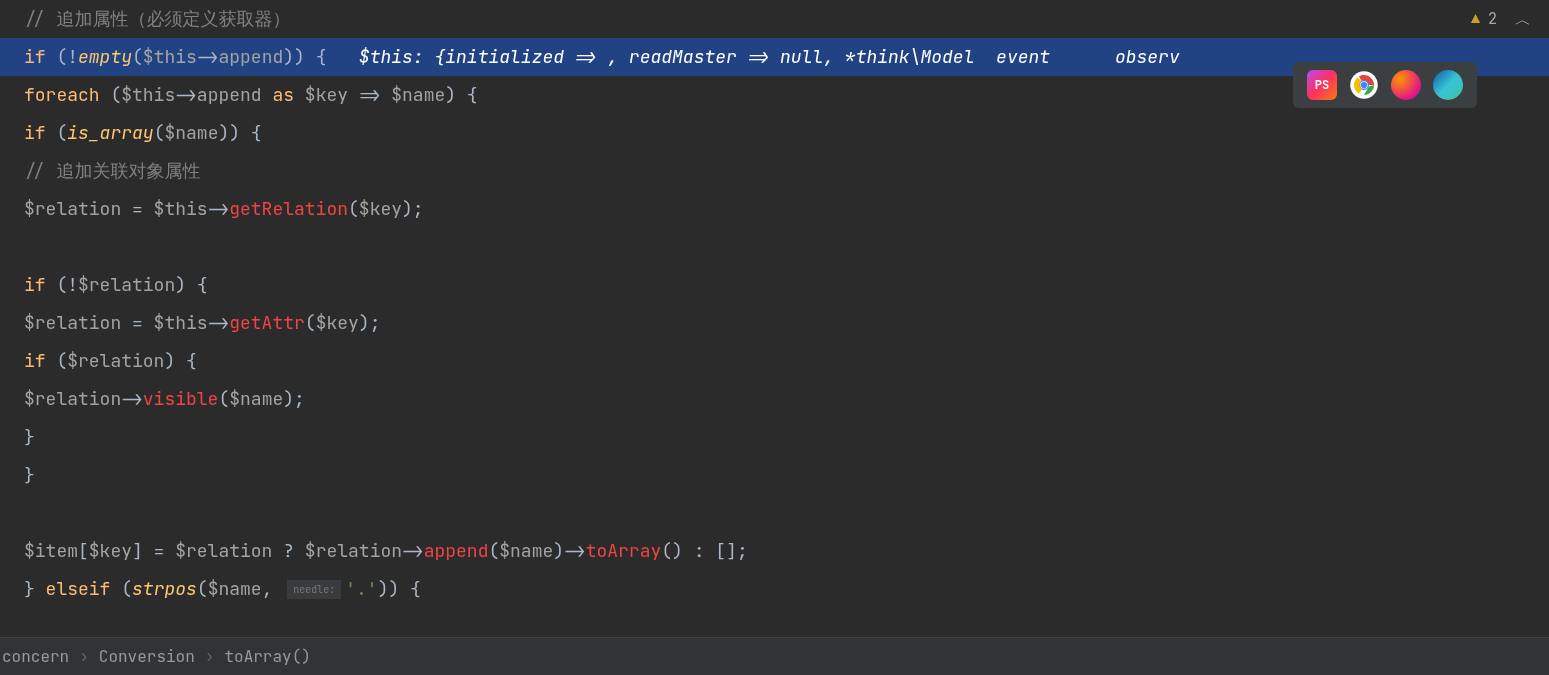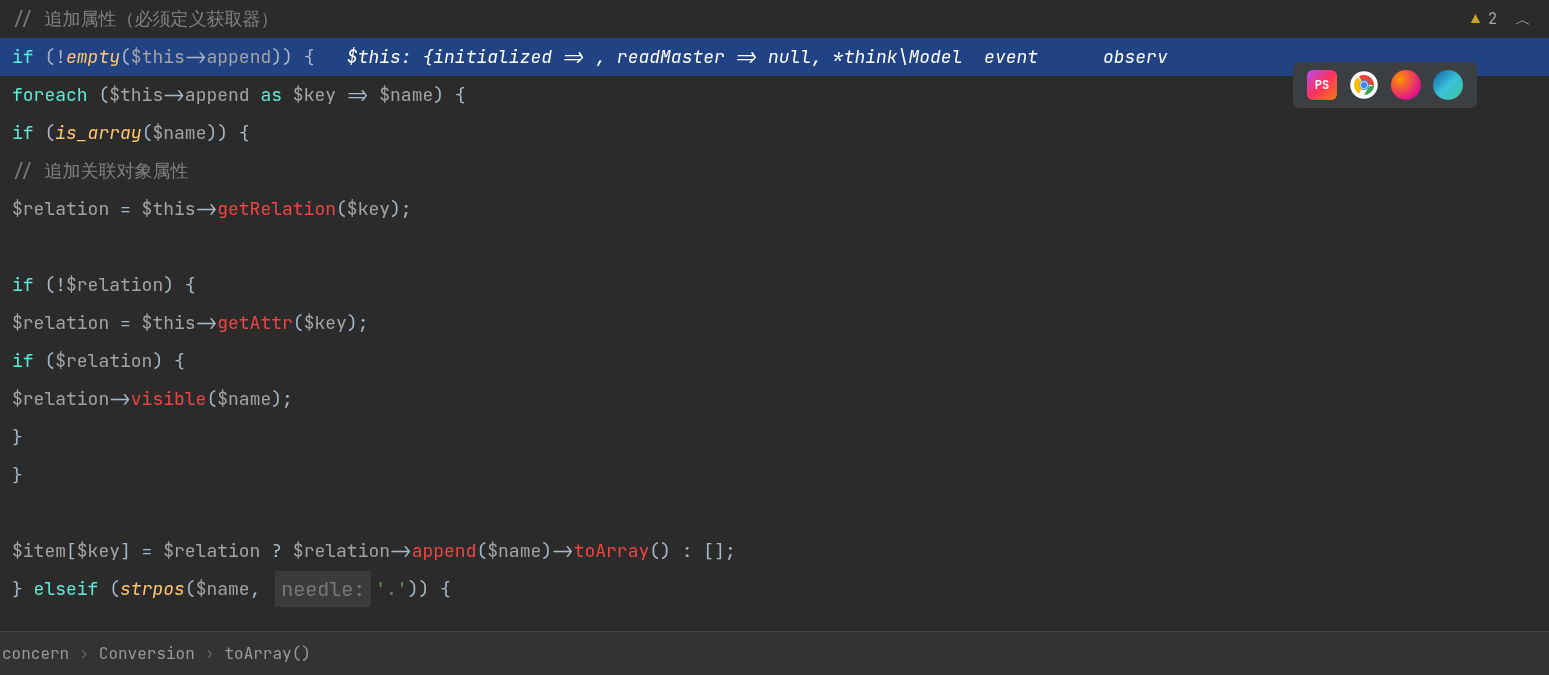--- a/index.html
+++ b/index.html
@@ -13,44 +13,44 @@
       height: 675px;
       position: relative;
     }
     .editor-container {
       position: relative;
       height: 636px;
       overflow: hidden;
     }
     .line {
       white-space: pre;
-      padding-left: 12px;
+      padding-left: 24px;
       height: 38px;
       display: flex;
       align-items: center;
     }
     .highlighted-line {
       background: #214283;
     }
     .comment { color: #808080; }
-    .keyword { color: #5eead4; }
+    .keyword { color: #fdba74; }
     .builtin { color: #ffc66d; font-style: italic; }
     .variable { color: #a3a3a3; }
     .method { color: #ef4444; }
     .string { color: #6a8759; }
     .plain { color: #a9b7c6; }
     .paren { color: #a9b7c6; }
     .inline-hint { color: #ffffff; font-style: italic; }
     .param-hint {
       color: #787878;
       background: #393b3d;
       border-radius: 0;
       padding: 1px 6px;
       font-style: normal;
-      font-size: 20px;
+      font-size: 10px;
       margin: 0 4px;
     }
     
     .top-right-bar {
       position: absolute;
       right: 18px;
       top: 6px;
       display: flex;
       align-items: center;
       gap: 8px;
@@ -99,21 +99,21 @@
       width: 12px;
       height: 608px;
       background: transparent;
     }
     
     .breadcrumb {
       position: absolute;
       bottom: 0;
       left: 0;
       width: 100%;
-      height: 44px;
+      height: 38px;
       background: #313335;
       border-top: 1px solid #424242;
       display: flex;
       align-items: center;
       padding-left: 2px;
       color: #999999;
       font-size: 16px;
     }
     .breadcrumb .sep {
       margin: 0 10px;

